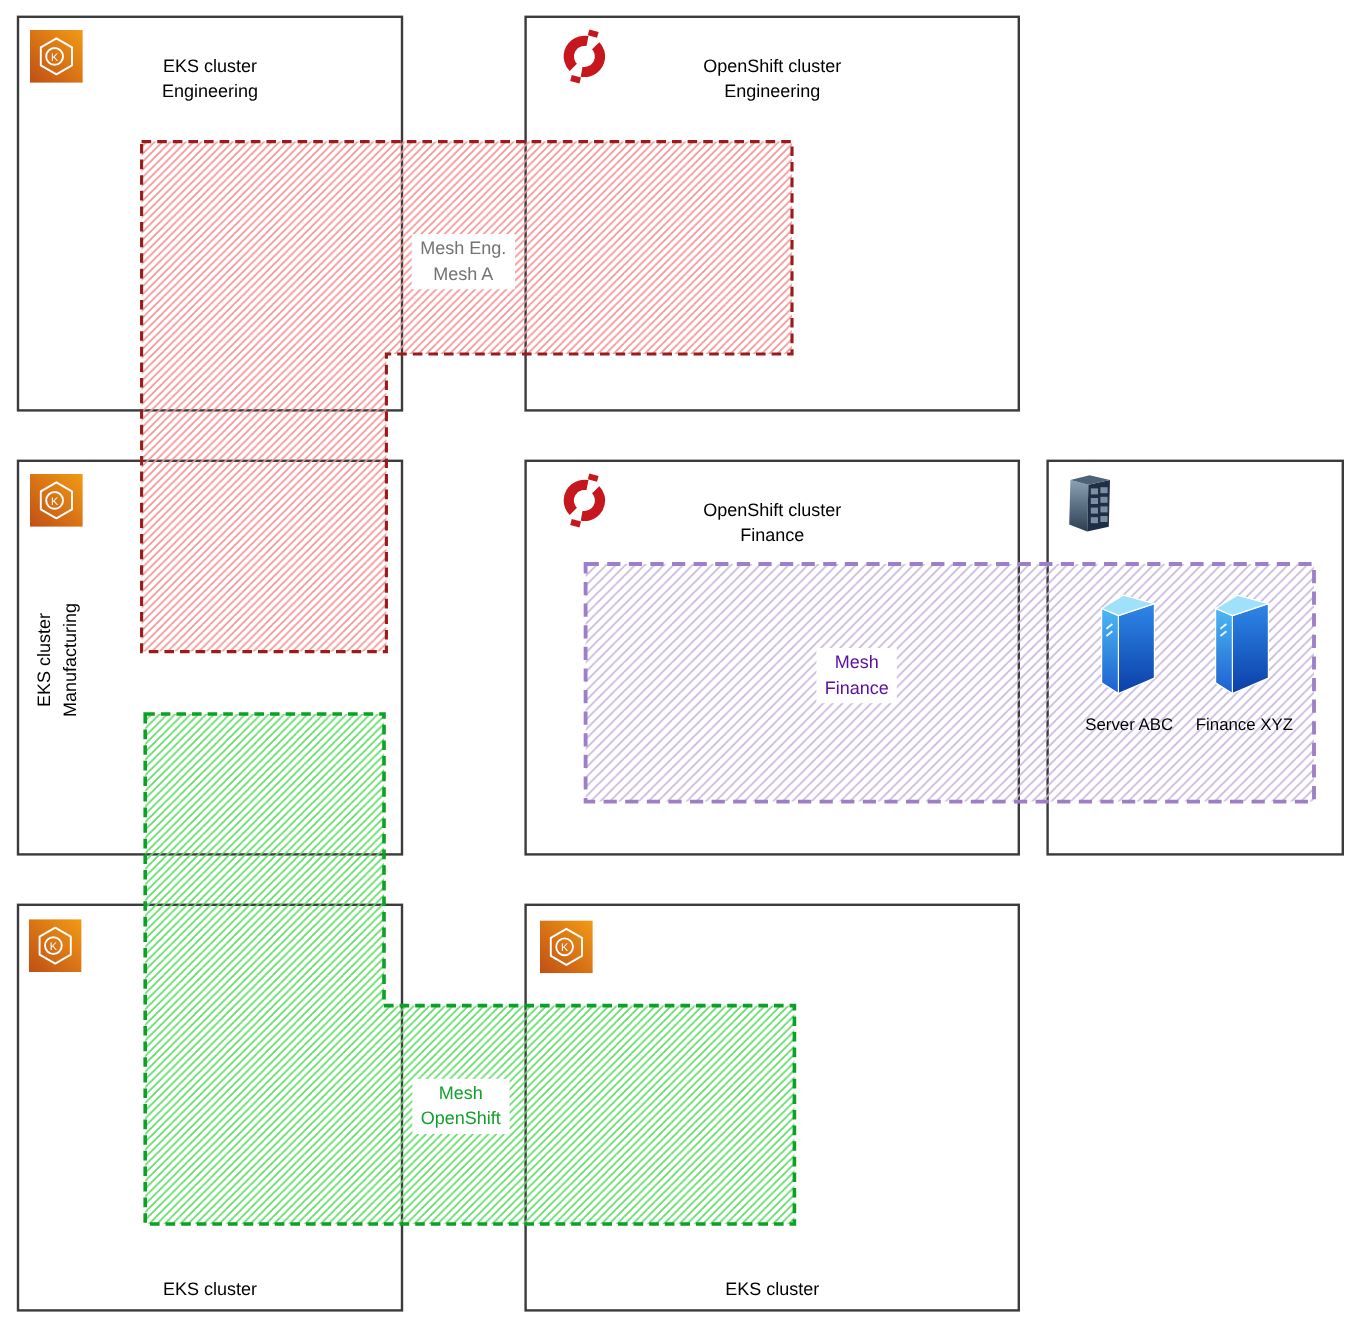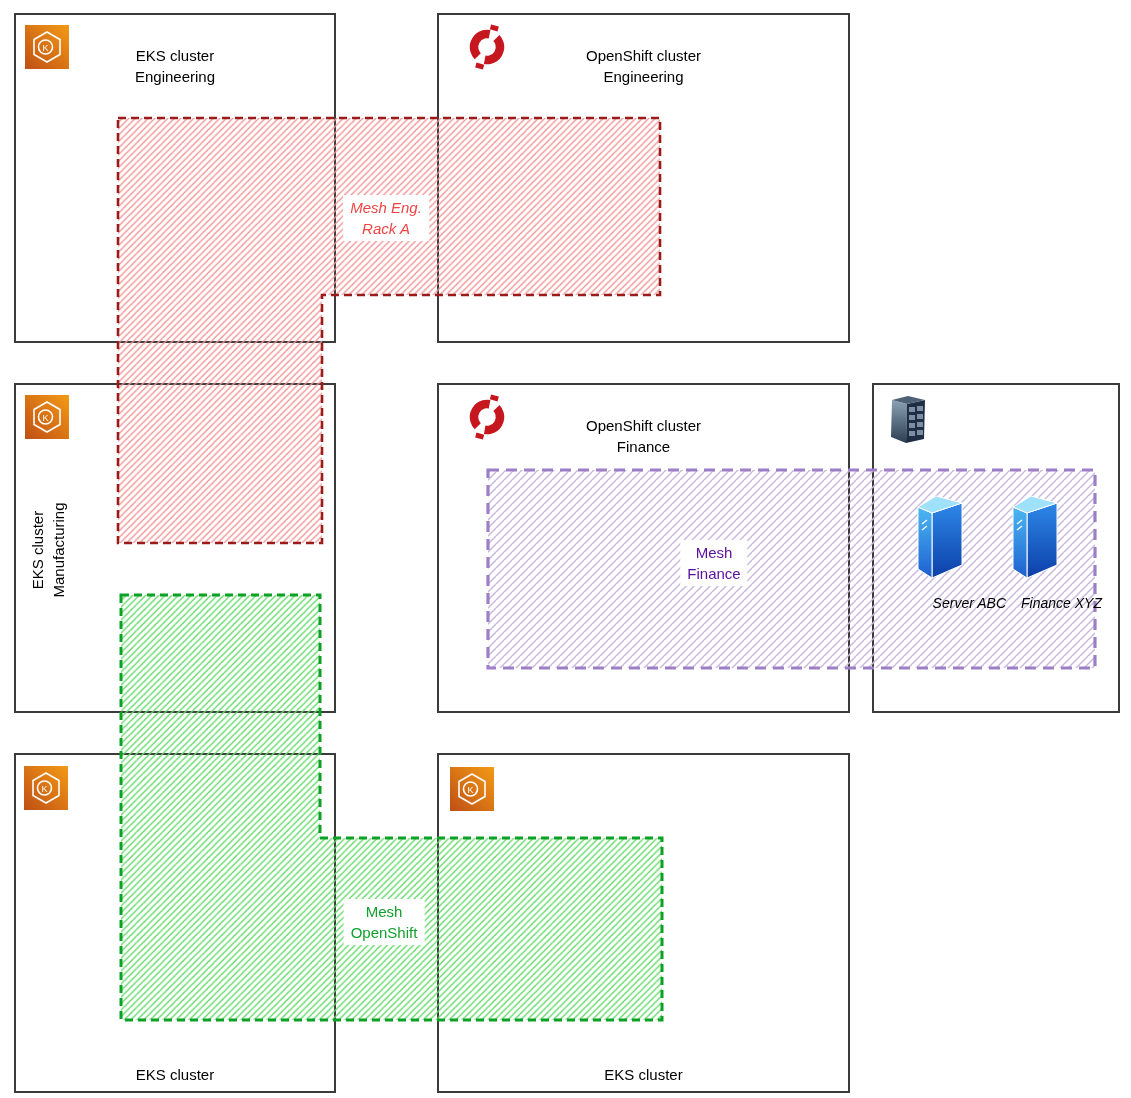--- a/index.html
+++ b/index.html
@@ -8,24 +8,24 @@
   .box{position:absolute;border:2px solid #3b3b3b;background:#fff;box-sizing:border-box;}
   .box-label{position:absolute;left:0;right:0;text-align:center;font-size:15px;line-height:21px;}
   .box-label.top{top:30px;}
   .box-label.bottom{bottom:6px;}
   .vlabel{position:absolute;width:300px;height:44px;text-align:center;font-size:15px;line-height:21px;
           transform:rotate(-90deg);transform-origin:50% 50%;}
   .icon{position:absolute;}
   .mesh-layer{position:absolute;left:0;top:0;pointer-events:none;}
   .mesh-chip{position:absolute;transform:translate(-50%,-50%);background:#fff;text-align:center;
              font-size:15px;line-height:21px;padding:2px 7px;white-space:nowrap;}
-  .chip-red{color:#ef4444;font-style:italic;}
+  .chip-red{color:#737373;}
   .chip-purple{color:#5a0fa0;}
   .chip-green{color:#12a12e;}
-  .srv-label{position:absolute;width:130px;text-align:right;font-size:14px;font-style:italic;}
+  .srv-label{position:absolute;width:130px;text-align:center;font-size:14px;}
   .defs-holder{position:absolute;width:0;height:0;overflow:hidden;}
 </style>
 </head>
 <body>
 
 <div class="canvas">
 
   <svg class="defs-holder" aria-hidden="true">
     <defs>
       <linearGradient id="eksGrad" x1="0" y1="1" x2="1" y2="0">
@@ -164,21 +164,21 @@
   </div>
 
   <svg class="mesh-layer" width="1131" height="1098" viewBox="0 0 1131 1098">
     <polygon points="118,118 660,118 660,295 322,295 322,543 118,543" fill="url(#hatchRed)" stroke="#9b1b1b" stroke-width="2.6" stroke-dasharray="8 5"></polygon>
     <polygon points="488,470 1095,470 1095,668 488,668" fill="url(#hatchPurple)" stroke="#9c7fc6" stroke-width="3.2" stroke-dasharray="11 7"></polygon>
     <polygon points="121,595 320,595 320,838 662,838 662,1020 121,1020" fill="url(#hatchGreen)" stroke="#0aa124" stroke-width="3" stroke-dasharray="8 5"></polygon>
   </svg>
 
   <div class="mesh-chip chip-red" style="left:386px;top:218px;">
     <div>Mesh Eng.</div>
-    <div>Rack A</div>
+    <div>Mesh A</div>
   </div>
   <div class="mesh-chip chip-purple" style="left:714px;top:563px;">
     <div>Mesh</div>
     <div>Finance</div>
   </div>
   <div class="mesh-chip chip-green" style="left:384px;top:922px;">
     <div>Mesh</div>
     <div>OpenShift</div>
   </div>
 

